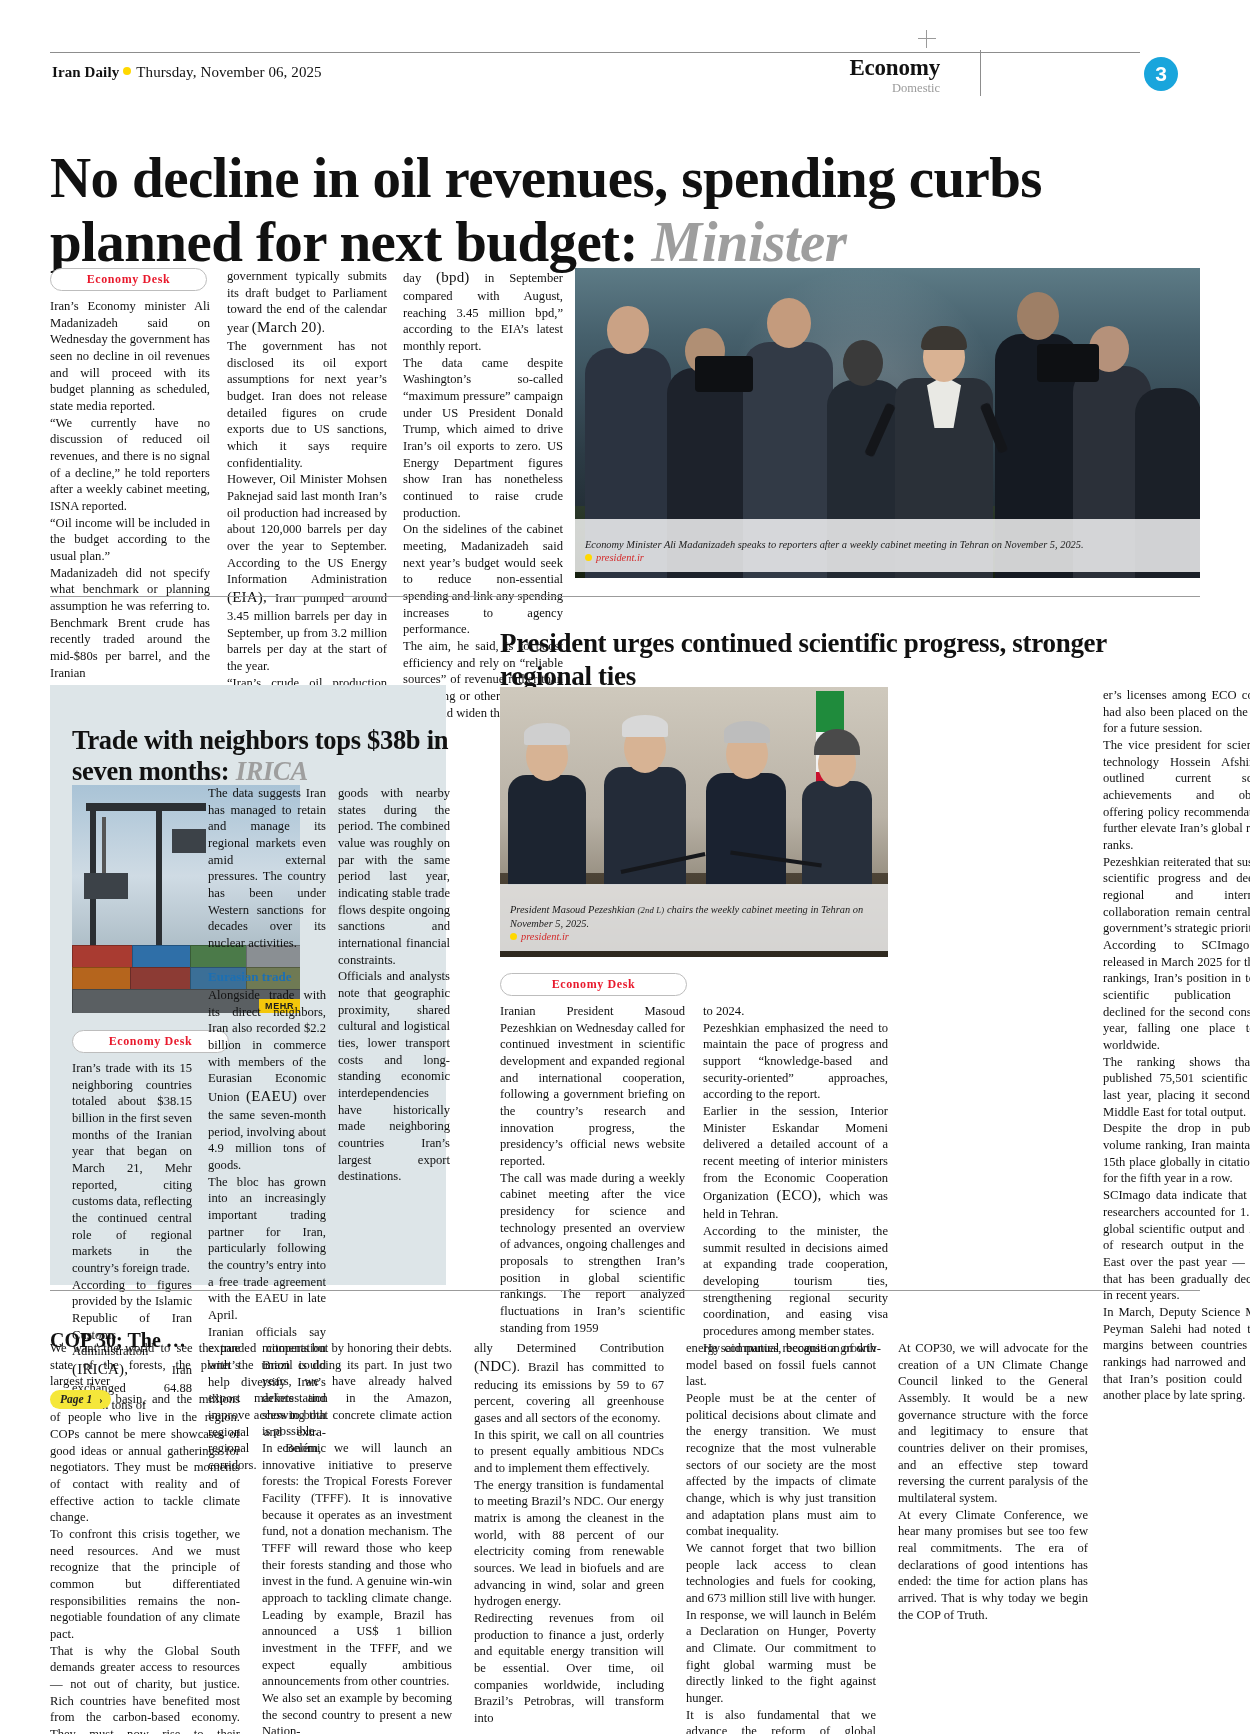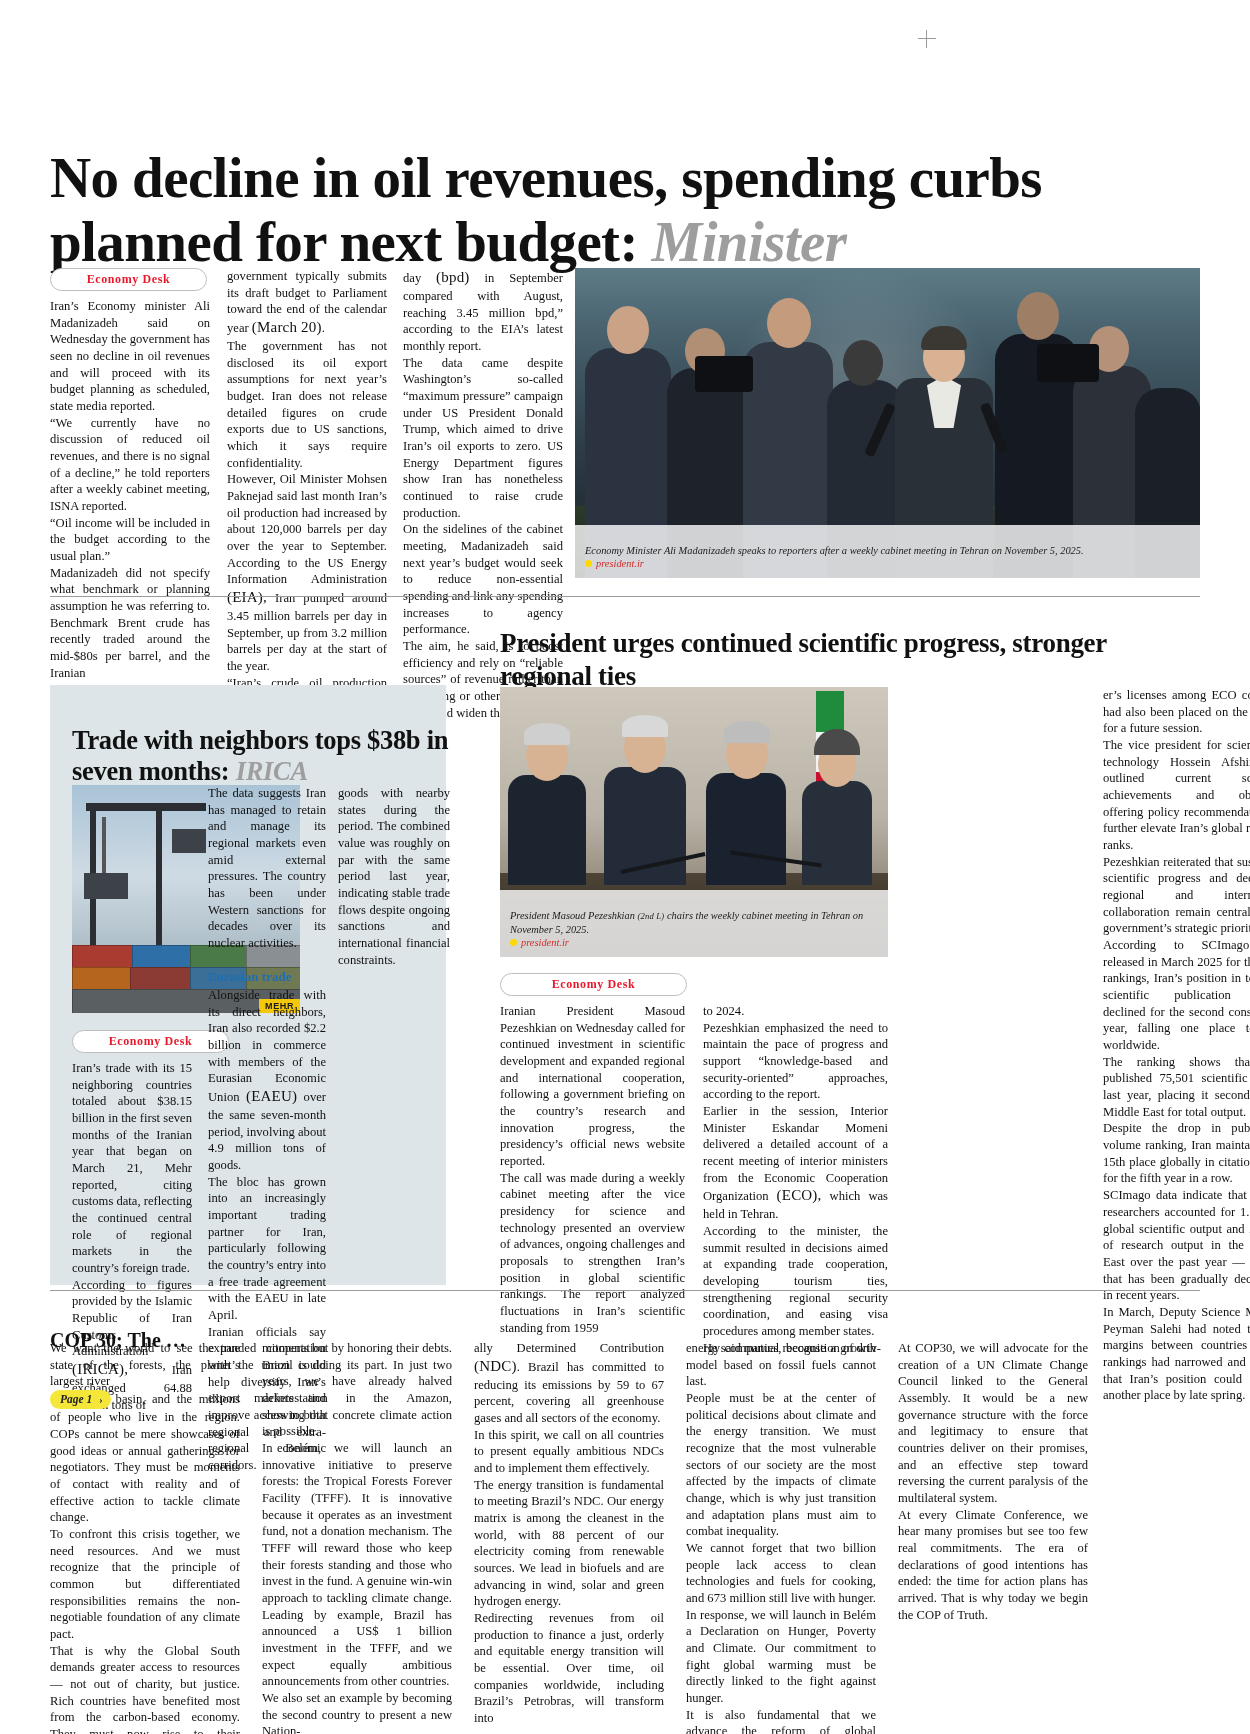--- a/index.html
+++ b/index.html
@@ -53,21 +53,21 @@
   .ph1 .head{position:absolute;border-radius:50%;}
   .ph1 .speaker-body{position:absolute;left:320px;bottom:0;width:98px;height:200px;background:#2a3038;border-radius:20px 20px 0 0;}
   .ph1 .speaker-head{position:absolute;left:348px;bottom:196px;width:42px;height:50px;border-radius:50%;background:#d9b293;}
   .ph1 .speaker-hair{position:absolute;left:346px;bottom:228px;width:46px;height:24px;border-radius:22px 22px 4px 4px;background:#3b3732;}
   .ph1 .shirt{position:absolute;left:352px;bottom:150px;width:34px;height:52px;background:#e9e9e4;
               clip-path:polygon(50% 0,100% 18%,78% 100%,22% 100%,0 18%);}
   .ph1 .mic{position:absolute;width:10px;border-radius:4px;background:#14161a;}
   .ph1 .cam{position:absolute;background:#0e1013;border-radius:4px;}
   .ph1 .blur{filter:blur(0.6px);}
 
-  .cap{position:absolute;left:0;right:0;bottom:0;background:rgba(255,255,255,.8);padding:19px 10px 7px 10px;
+  .cap{position:absolute;left:0;right:0;bottom:6px;background:rgba(255,255,255,.8);padding:19px 10px 7px 10px;
        font-size:10.4px;line-height:1.32;font-style:italic;color:#1b1b1b;}
   .cap .src{color:#d32a2a;font-style:italic;font-size:10.4px;}
   .cap .ydot{display:inline-block;width:7px;height:7px;border-radius:50%;background:#ffd800;margin-right:4px;vertical-align:0px;}
   .cap .tiny{font-size:8.6px;letter-spacing:.2px;}
 
   .hr{position:absolute;height:1px;background:#9b9b9b;}
 
   
   .s2{position:absolute;left:50px;top:685px;width:396px;height:600px;background:#dde5e8;}
   .s2 .h2{position:absolute;left:22px;top:18px;width:378px;font-size:26.5px;line-height:1.18;font-weight:bold;letter-spacing:-0.3px;}
@@ -108,20 +108,32 @@
              font-size:11.5px;font-style:italic;font-weight:bold;color:#222;margin-right:5px;}
   .pagebadge .chev{margin-left:7px;font-style:normal;font-weight:bold;font-size:10px;}
 </style>
 </head>
 <body>
 
 <div class="page">
 
   <div class="cropmark"></div>
 
+  <div class="masthead">
+    <div class="mast-rule-top"></div>
+    <div class="mast-left">
+      <span class="brand">Iran Daily</span><span class="mast-dot"></span><span>Thursday, November 06, 2025</span>
+    </div>
+    <div class="mast-center">
+      <div class="sec">Economy</div>
+      <div class="sub">Domestic</div>
+    </div>
+    <div class="mast-vrule"></div>
+    <div class="pagenum">3</div>
+  </div>
 
   <h1 class="headline"><span>No decline in oil revenues, spending curbs planned for next budget: </span><span class="grey">Minister</span></h1>
 
   <div class="s1">
 
     <div class="c1 col">
       <div class="deskbadge badge1">Economy  Desk</div>
       <p>Iran’s Economy minister Ali Madanizadeh said on Wednesday the government has seen no decline in oil revenues and will proceed with its budget planning as scheduled, state media reported.</p>
       <p>“We currently have no discussion of reduced oil revenues, and there is no signal of a decline,” he told reporters after a weekly cabinet meeting, ISNA reported.</p>
       <p>“Oil income will be included in the budget according to the usual plan.”</p>
@@ -214,20 +226,21 @@
     <div class="b2 col">
       <p>The data suggests Iran has managed to retain and manage its regional markets even amid external pressures. The country has been under Western sanctions for decades over its nuclear activities.</p>
       <div class="sub">Eurasian trade</div>
       <p><span>Alongside trade with its direct neighbors, Iran also recorded $2.2 billion in commerce with members of the Eurasian Economic Union </span><span class="sc">(EAEU)</span><span> over the same seven-month period, involving about 4.9 million tons of goods.</span></p>
       <p>The bloc has grown into an increasingly important trading partner for Iran, particularly following the country’s entry into a free trade agreement with the EAEU in late April.</p>
       <p>Iranian officials say expanded cooperation with the union could help diversify Iran’s export markets and improve access to both regional and extra-regional economic corridors.</p>
     </div>
 
     <div class="b3 col">
       <p>goods with nearby states during the period. The combined value was roughly on par with the same period last year, indicating stable trade flows despite ongoing sanctions and international financial constraints.</p>
+      <p>Officials and analysts note that geographic proximity, shared cultural and logistical ties, lower transport costs and long-standing economic interdependencies have historically made neighboring countries Iran’s largest export destinations.</p>
     </div>
   </div>
 
   <div class="s3">
     <h2 class="h3">President urges continued scientific progress, stronger regional ties</h2>
 
     <div class="photo">
       <div class="ph3">
         <div class="flag"></div>
         <div class="tbl"></div>

